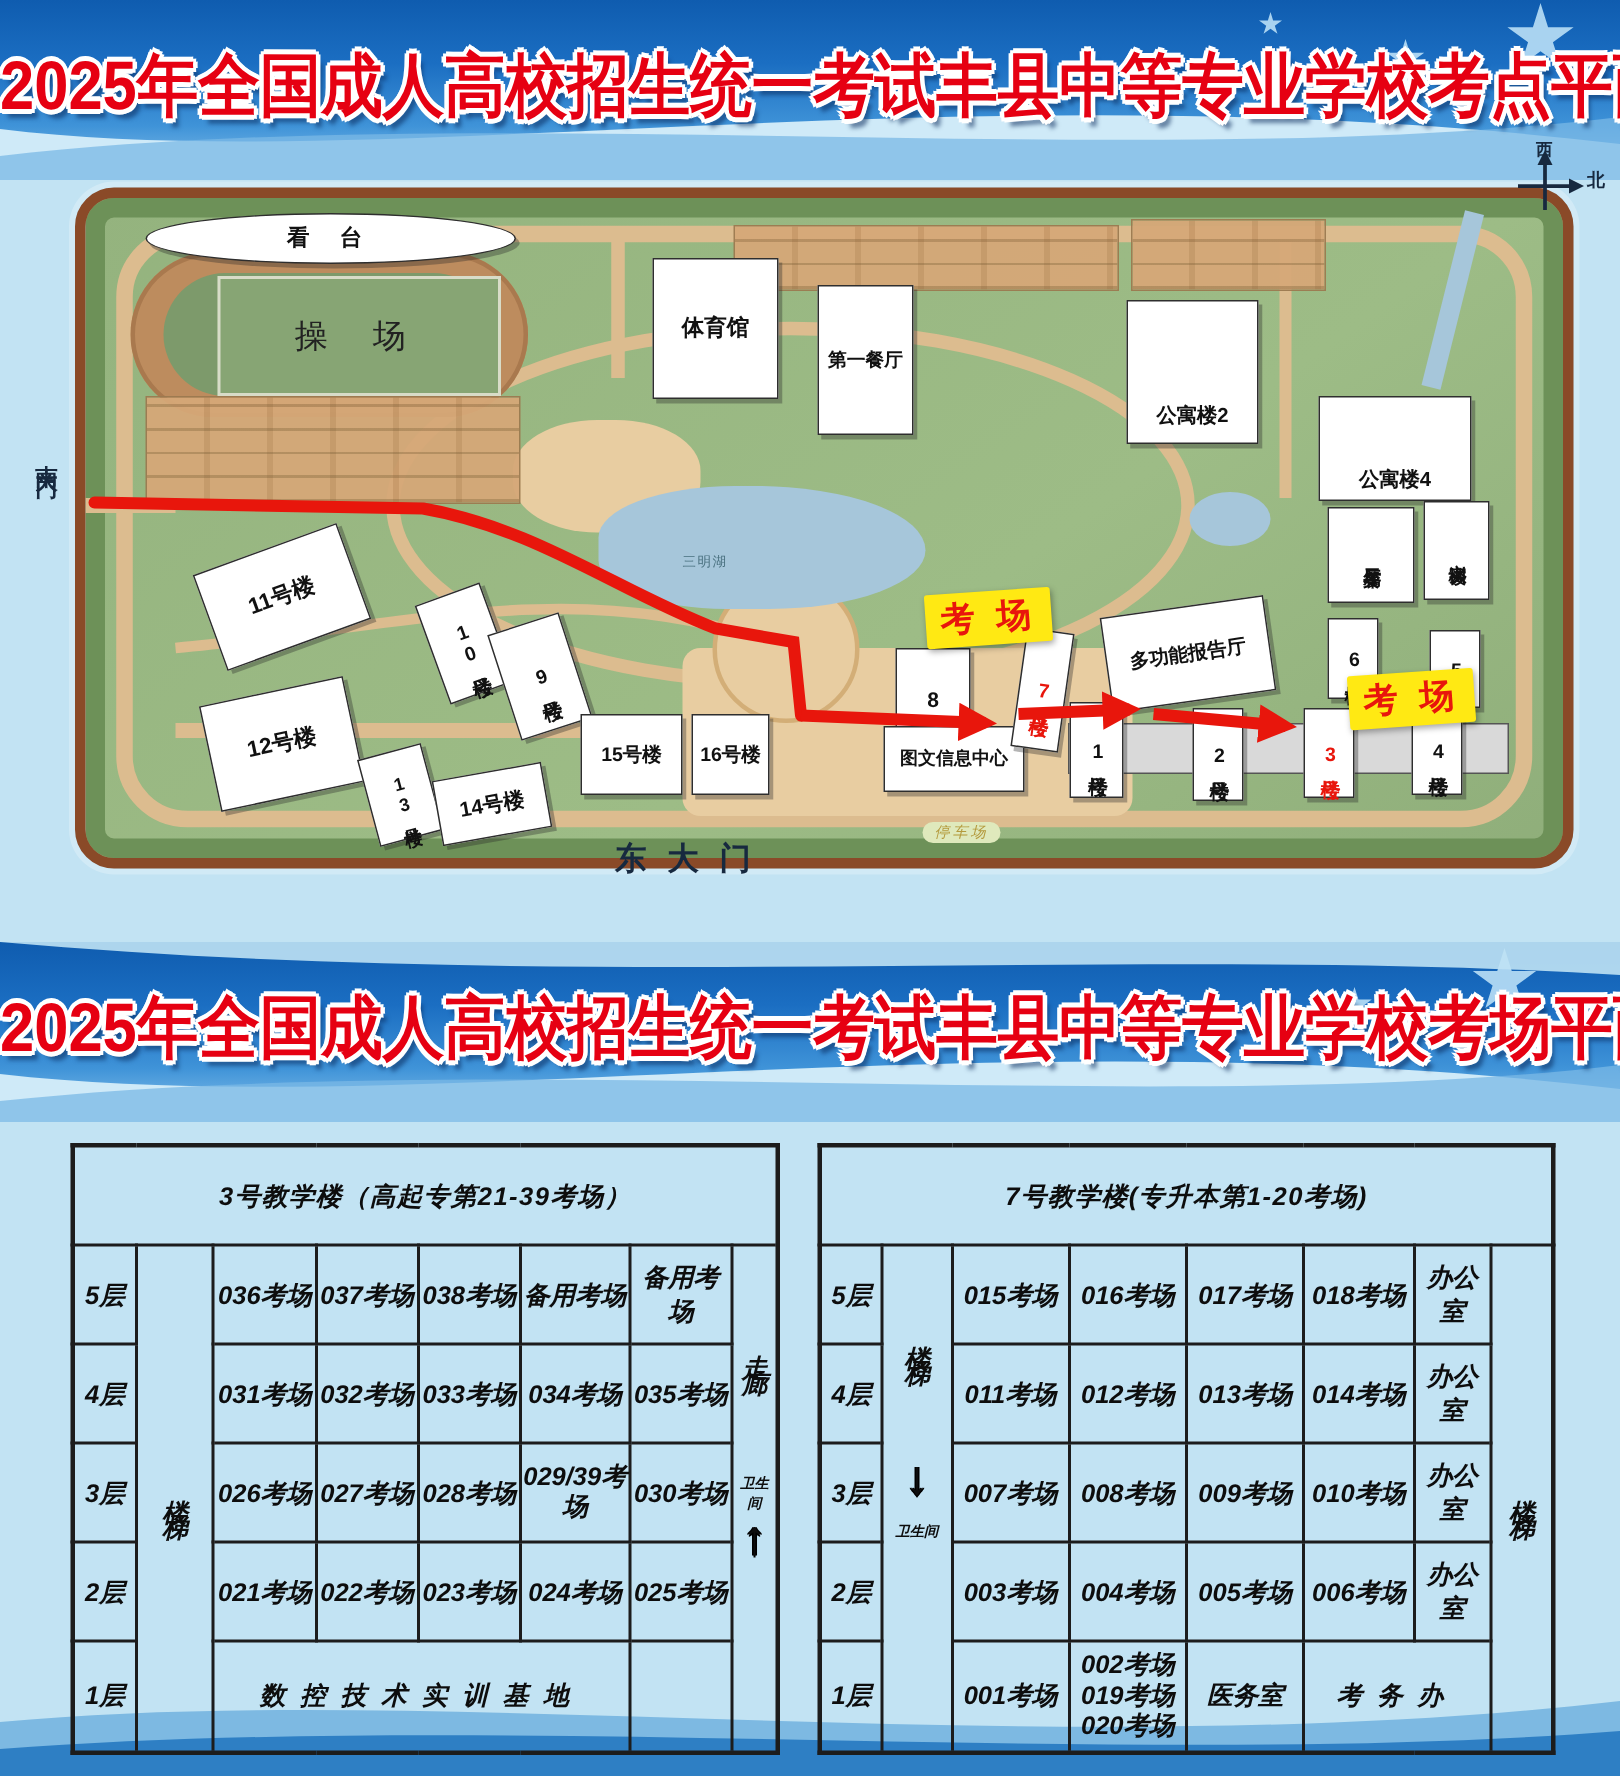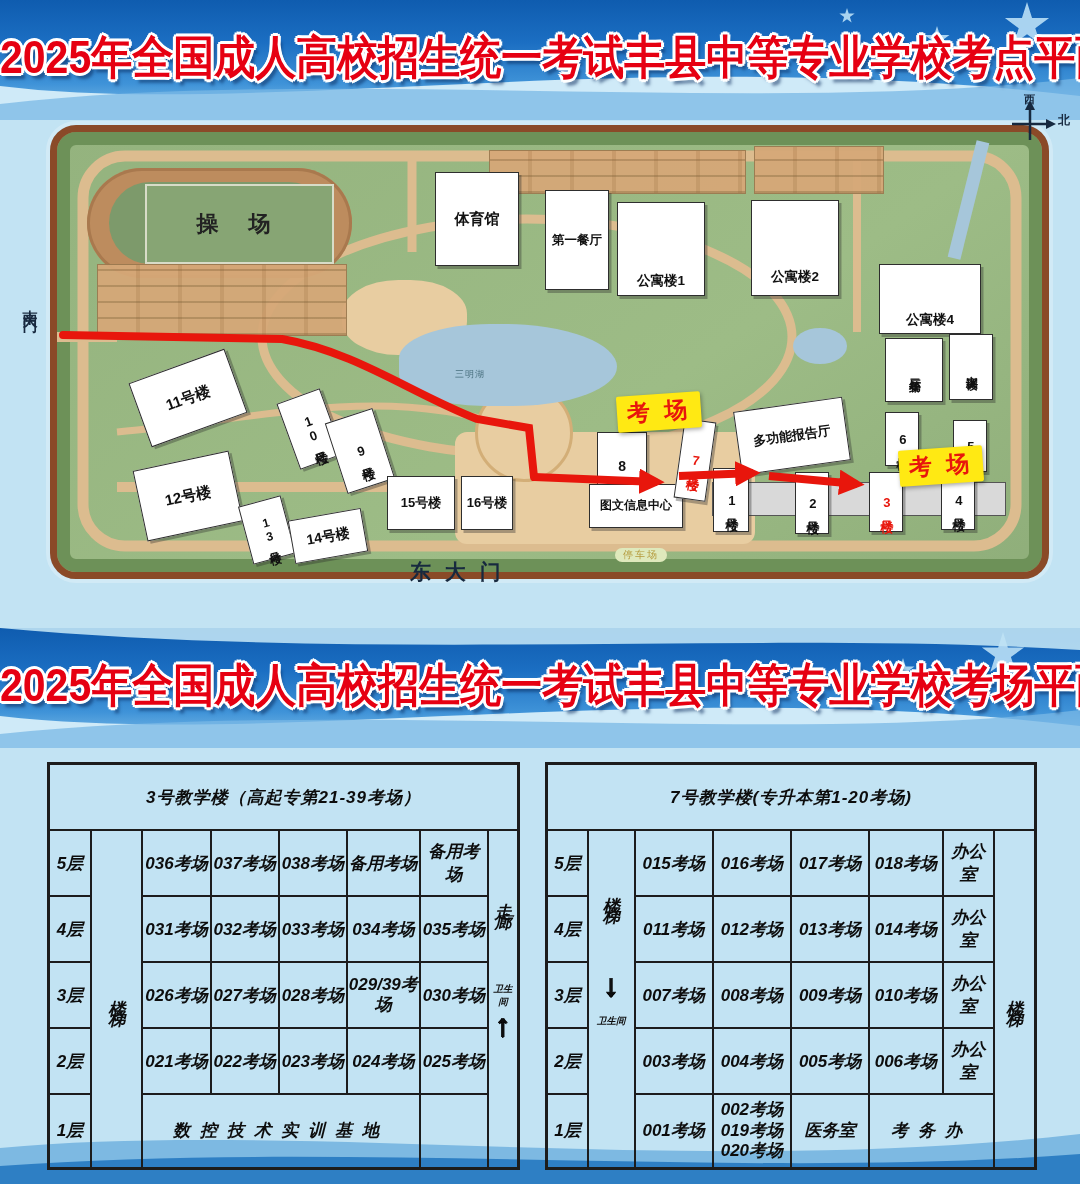--- a/index.html
+++ b/index.html
@@ -93,39 +93,39 @@
       <path d="M60,300 C220,285 330,250 470,300" stroke="#dcbc8f" stroke-width="7" fill="none"></path>
     </svg>
 
     <div class="patch" style="left:398px;top:300px;width:300px;height:112px;border-radius:12px;z-index:1;"></div>
     <div class="patch" style="left:285px;top:148px;width:125px;height:75px;border-radius:45%;z-index:1;"></div>
     <div class="patch" style="left:418px;top:252px;width:92px;height:92px;border-radius:50%;border:3px solid #d3ae77;z-index:1;"></div>
     <div class="water" style="left:342px;top:192px;width:218px;height:82px;border-radius:48% 60% 55% 45%;z-index:1;"></div>
     <div class="water" style="left:736px;top:196px;width:54px;height:36px;border-radius:50%;z-index:1;"></div>
     <div class="water" style="left:905px;top:8px;width:13px;height:120px;transform:rotate(14deg);z-index:1;"></div>
     <div class="tinylabel" style="left:398px;top:236px;text-align:center;">三明湖</div>
-    <div class="parking" style="left:558px;top:416px;">停车场</div>
-
+    <div class="parking" style="left:558px;top:416px;font-style:italic;">停车场</div>
+
+    <div class="bld" style="left:40px;top:10px;width:245px;height:32px;border-radius:50%;font-size:15px;letter-spacing:8px;">
+      <span>看 台</span>
+    </div>
     <div style="position:absolute;left:30px;top:36px;width:265px;height:110px;background:#bd8c5e;border-radius:58px;z-index:2;box-shadow:inset 0 0 0 3px #a9794e;"></div>
     <div style="position:absolute;left:52px;top:50px;width:221px;height:82px;background:#7d9a6b;border-radius:44px;z-index:2;"></div>
-    <div style="position:absolute;left:88px;top:52px;width:185px;height:76px;background:#87a574;border:2px solid #d8dcc8;z-index:3;display:flex;align-items:center;justify-content:center;font-size:22px;font-weight:700;color:#222;letter-spacing:12px;">
+    <div style="position:absolute;left:88px;top:52px;width:185px;height:76px;background:#87a574;border:2px solid #d8dcc8;z-index:3;display:flex;align-items:center;justify-content:center;font-size:22px;font-weight:400;color:#222;letter-spacing:12px;">
       <span>操 场</span>
     </div>
     <div class="courts" style="left:40px;top:132px;width:248px;height:70px;z-index:2;"></div>
     <div class="courts" style="left:432px;top:18px;width:255px;height:42px;z-index:2;"></div>
     <div class="courts" style="left:697px;top:14px;width:128px;height:46px;z-index:2;"></div>
 
     <div class="bld" style="left:488px;top:58px;width:62px;height:98px;font-size:12.5px;">
         <span style="white-space:nowrap;">第一餐厅</span>
       </div>
     <div class="bld" style="left:378px;top:40px;width:82px;height:92px;font-size:15px;">
         <span>体育馆</span>
-      </div>
-    <div class="bld" style="left:560px;top:70px;width:88px;height:94px;font-size:13.5px;align-items:flex-end;padding-bottom:6px;box-sizing:border-box;">
-        <span>公寓楼1</span>
       </div>
     <div class="bld" style="left:694px;top:68px;width:88px;height:96px;font-size:13.5px;align-items:flex-end;padding-bottom:10px;box-sizing:border-box;">
         <span>公寓楼2</span>
       </div>
     <div class="bld" style="left:822px;top:132px;width:102px;height:70px;font-size:13.5px;align-items:flex-end;padding-bottom:5px;box-sizing:border-box;">
         <span>公寓楼4</span>
       </div>
     <div class="bld" style="left:828px;top:206px;width:56px;height:62px;font-size:12px;">
         <span class="vtext" style="letter-spacing:0;">第二餐厅</span>
       </div>

